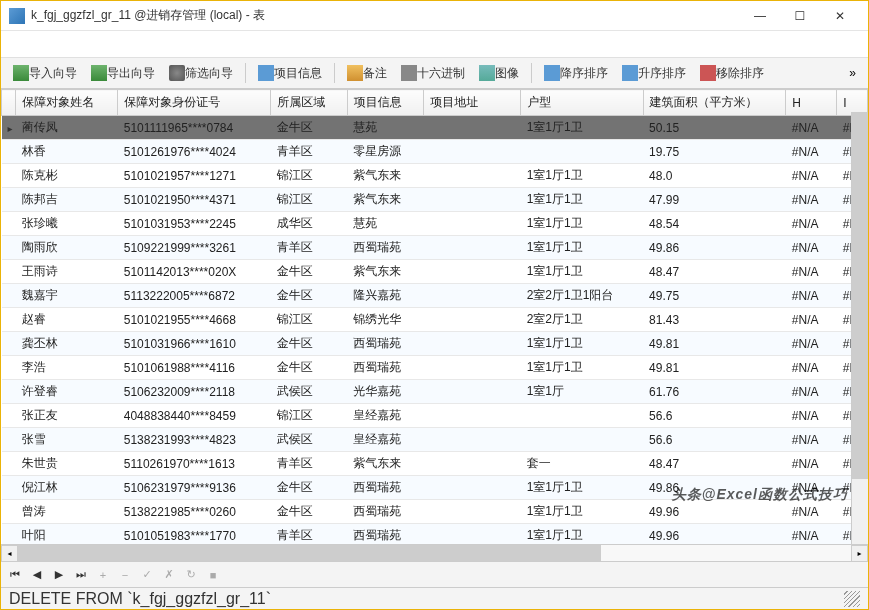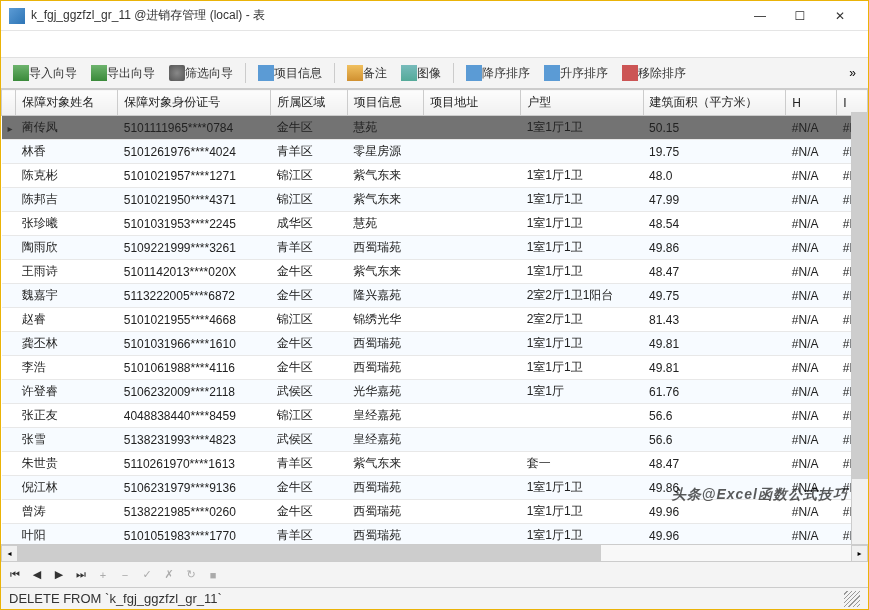--- a/index.html
+++ b/index.html
@@ -28,21 +28,21 @@
 .row-marker.active::before { content: "▸"; color: #333; font-size: 10px; }
 .hscroll { height: 17px; background: #f0f0f0; border-top: 1px solid #ccc; position: relative; display: flex; }
 .hscroll-btn { width: 17px; height: 17px; background: #f0f0f0; border: 1px solid #ccc; display: flex; align-items: center; justify-content: center; font-size: 8px; cursor: pointer; }
 .hscroll-track { flex: 1; background: #f8f8f8; position: relative; }
 .hscroll-thumb { position: absolute; left: 0; width: 70%; height: 100%; background: #cdcdcd; }
 .vscroll { position: absolute; right: 0; top: 23px; bottom: 0; width: 17px; background: #f0f0f0; border-left: 1px solid #ccc; }
 .vscroll-thumb { width: 100%; height: 85%; background: #cdcdcd; }
 .navbar { height: 26px; display: flex; align-items: center; padding: 0 4px; gap: 2px; background: #f4f4f4; border-top: 1px solid #ccc; }
 .navbtn { width: 20px; height: 20px; display: flex; align-items: center; justify-content: center; cursor: pointer; color: #333; font-size: 11px; }
 .navbtn.disabled { color: #aaa; }
-.statusbar { height: 22px; display: flex; align-items: center; padding: 0 8px; background: #f4f4f4; border-top: 1px solid #ccc; font-size: 13px; color: #333; }
+.statusbar { height: 22px; display: flex; align-items: center; padding: 0 8px; background: #f4f4f4; border-top: 1px solid #ccc; font-size: 16px; color: #333; }
 .watermark { position: absolute; right: 20px; bottom: 40px; font-size: 14px; color: rgba(0,0,0,0.65); font-weight: bold; pointer-events: none; font-style: italic; letter-spacing: 1px; margin-top: 33px; }
 .ico-import { background: linear-gradient(#6db36d, #3a8a3a); }
 .ico-export { background: linear-gradient(#6db36d, #3a8a3a); }
 .ico-filter { background: radial-gradient(#888, #555); border-radius: 2px; }
 .ico-grid { background: repeating-linear-gradient(#5b9bd5 0 2px, #fff 2px 4px); }
 .ico-form { background: #5b9bd5; }
 .ico-note { background: linear-gradient(#f0c060, #d09030); }
 .ico-hex { background: #888; }
 .ico-img { background: linear-gradient(#7bb, #5a9); }
 .ico-asc { background: #5b9bd5; }
@@ -88,20 +88,24 @@
       </div>
     <div class="tb-sep"></div>
     <div class="tbtn">
         <span class="tb-icon ico-form"></span>
         <span>项目信息</span>
       </div>
     <div class="tb-sep"></div>
     <div class="tbtn">
         <span class="tb-icon ico-note"></span>
         <span>备注</span>
+      </div>
+    <div class="tbtn">
+        <span class="tb-icon ico-hex"></span>
+        <span>十六进制</span>
       </div>
     <div class="tbtn">
         <span class="tb-icon ico-img"></span>
         <span>图像</span>
       </div>
     <div class="tb-sep"></div>
     <div class="tbtn">
         <span class="tb-icon ico-desc"></span>
         <span>降序排序</span>
       </div>

